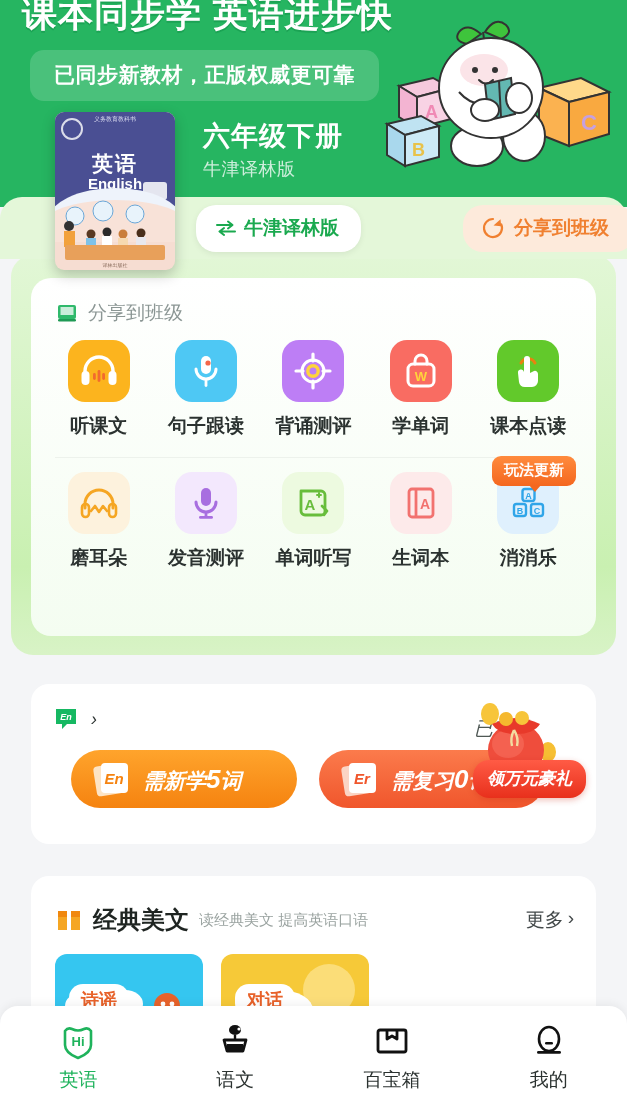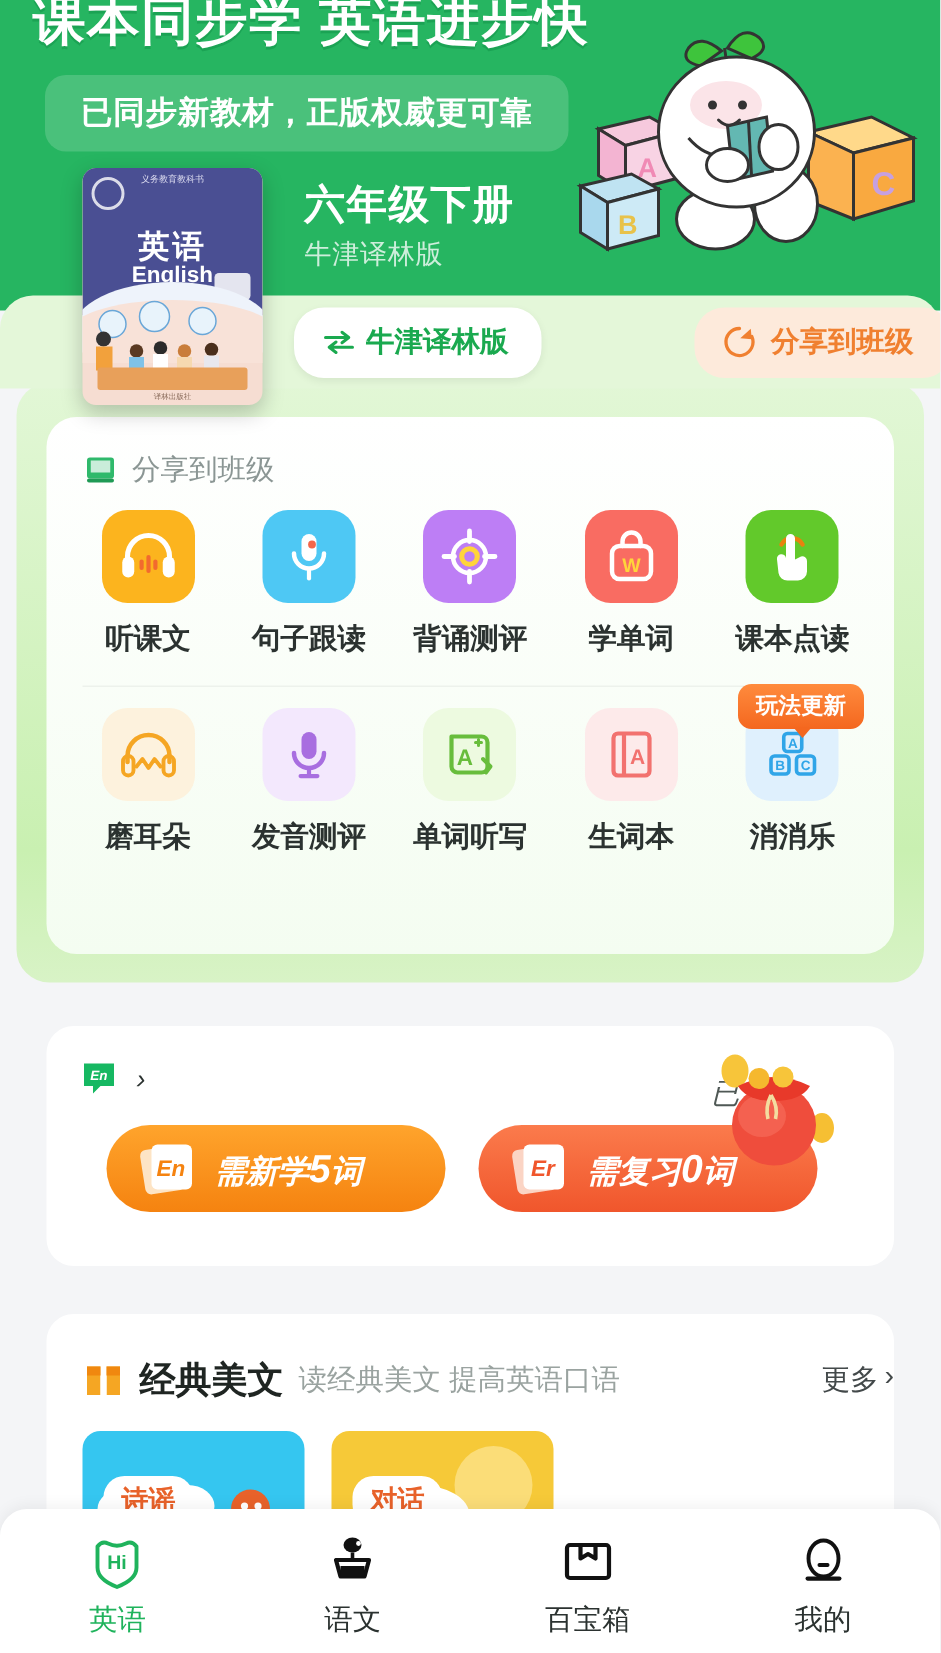--- a/index.html
+++ b/index.html
@@ -148,22 +148,22 @@
   .pill .txt { color:#fff; font-size:21px; font-weight:bold; white-space:nowrap; }
   .pill .num { font-size: 26px; }
 
   
   .essay-card {
     position:absolute; top: 876px; left: 31px; width: 565px; height: 200px;
     background:#fff; border-radius: 18px; overflow:hidden;
   }
   .essay-head { display:flex; align-items:center; padding: 28px 0 0 24px; gap:10px; }
   .essay-head .t { font-size: 24px; font-weight:bold; color:#1f2522; }
-  .essay-head .s { font-size: 19px; color:#9aa3a0; }
-  .essay-head .more { margin-left:auto; font-size:19px; color:#43494a; display:flex; align-items:flex-start; gap:4px;}
+  .essay-head .s { font-size: 15px; color:#9aa3a0; }
+  .essay-head .more { margin-left:auto; margin-right: 22px; font-size:19px; color:#43494a; display:flex; align-items:flex-start; gap:4px;}
   .thumb-row { display:flex; gap: 18px; padding: 18px 0 0 24px; }
   .thumb { width: 148px; height: 92px; border-radius: 12px; position:relative; overflow:hidden; }
   .thumb .bub {
     position:absolute; left: 14px; top: 30px;
     background:#fff; border-radius: 14px; padding: 4px 12px 5px 12px;
     font-size: 18px; font-weight:bold;
   }
 
   
   .tabbar {
@@ -438,20 +438,21 @@
       <ellipse cx="80" cy="58" rx="8" ry="10" fill="#f6bf33"></ellipse>
       <ellipse cx="48" cy="56" rx="28" ry="27" fill="#ef4d3c"></ellipse>
       <ellipse cx="40" cy="50" rx="16" ry="14" fill="#f7705e" opacity=".6"></ellipse>
       <path d="M24 30 q24 -12 48 0 q-6 10 -24 10 q-18 0 -24 -10 z" fill="#e8392a"></path>
       <circle cx="38" cy="25" r="7" fill="#f5b82e"></circle>
       <circle cx="54" cy="24" r="7" fill="#f7c53a"></circle>
       <path d="M46 36 q-4 8 -2 16" stroke="#f3dca0" stroke-width="2.4" fill="none"></path>
       <path d="M46 36 q5 8 3 16" stroke="#f3dca0" stroke-width="2.4" fill="none"></path>
     </svg>
 
+    <div class="gift-badge">领万元豪礼</div>
 
     <div class="pill-row">
       <div class="pill new">
         <svg class="cardico" viewBox="0 0 46 42">
           <rect x="4" y="7" width="27" height="30" rx="4" fill="#fde4c5" transform="rotate(-9 17 22)"></rect>
           <rect x="10" y="5" width="27" height="30" rx="4" fill="#ffffff"></rect>
           <text x="23" y="26" font-size="15" font-weight="bold" fill="#f58310" text-anchor="middle" font-family="Liberation Sans, sans-serif">En</text>
         </svg>
         <span class="txt">
           <span>需新学</span><span class="num">5</span><span>词</span>

